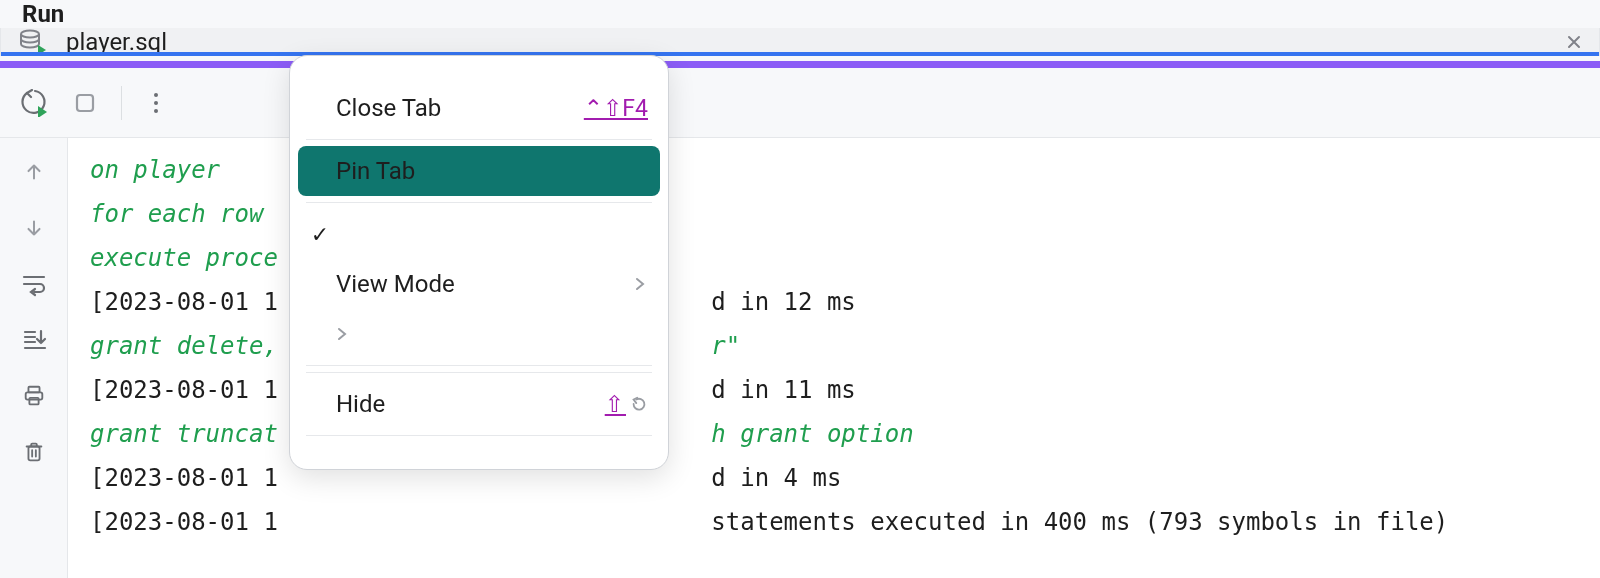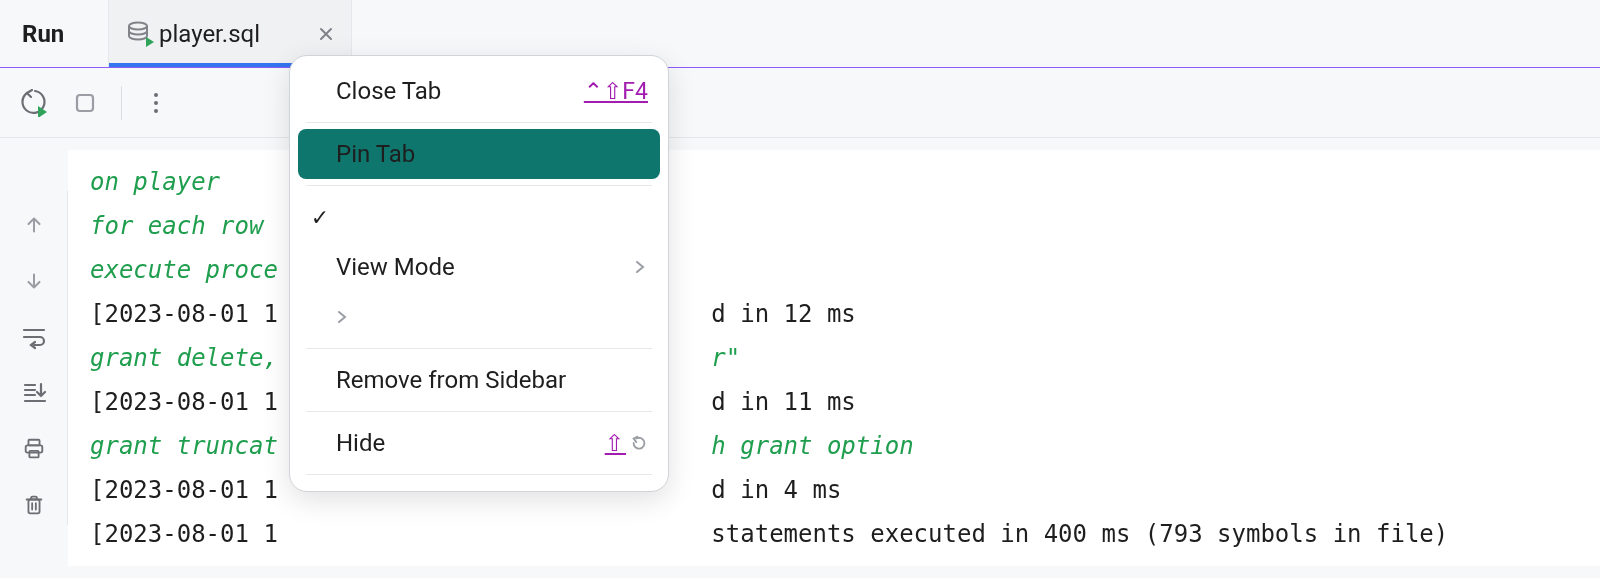--- a/index.html
+++ b/index.html
@@ -10,37 +10,38 @@
       height: 578px;
       overflow: hidden;
       position: relative;
       font-size: 22px;
       color: #1e1e1e;
     }
     .header-row {
       display: flex;
       height: 68px;
       align-items: stretch;
-      border-bottom: 1px solid #8b5cf6;
+      border-bottom: 7px solid #8b5cf6;
       background: #f7f8fa;
+      flex-direction: column;
     }
     .run-panel-label {
       width: 108px;
       display: flex;
       align-items: center;
       justify-content: flex-start;
       padding-left: 22px;
       font-weight: 700;
       font-size: 24px;
       color: #1e1e1e;
     }
     .tab {
       display: flex;
       align-items: center;
-      gap: 4px;
+      gap: 19px;
       padding: 0 18px 0 18px;
       background: #f0f1f3;
       border-left: 1px solid #e5e7ea;
       border-right: 1px solid #e5e7ea;
       min-width: 244px;
       position: relative;
     }
     .tab-stripe {
       position: absolute;
       left: 0; right: 0; bottom: 0;
@@ -82,21 +83,20 @@
       background: #dcdfe2;
       margin: 0 14px 0 6px;
     }
     .dots-vert {
       display:flex; flex-direction:column; gap:4px;
     }
     .dots-vert span { width:4px; height:4px; border-radius:50%; background:#6b6e73; }
     .body-row {
       display: flex;
       height: calc(578px - 68px - 70px);
-      align-items: center;
     }
     .left-tool-col {
       width: 68px;
       border-right: 1px solid #e5e7ea;
       background: #f7f8fa;
       display: flex;
       flex-direction: column;
       align-items: center;
       padding-top: 14px;
       gap: 16px;
@@ -121,21 +121,21 @@
     
     .ctx-menu {
       position: absolute;
       left: 289px;
       top: 55px;
       width: 380px;
       background: #ffffff;
       border: 1px solid #d0d3d8;
       border-radius: 18px;
       box-shadow: 0 8px 28px rgba(0,0,0,0.12);
-      padding: 10px 0;
+      padding: 27px 0;
       z-index: 10;
     }
     .ctx-item {
       display: flex;
       align-items: center;
       height: 50px;
       padding: 0 20px 0 16px;
       font-size: 24px;
       color: #1e1e1e;
       cursor: default;
@@ -304,25 +304,20 @@
   </div>
   <div class="ctx-item">
     <span class="check-col"></span>
     <span class="right-col">
       <svg class="chev" viewBox="0 0 16 16">
           <path d="M5 3 l6 5 -6 5" fill="none" stroke="#9a9da3" stroke-width="2" stroke-linecap="round"></path>
         </svg>
     </span>
   </div>
   <div class="ctx-sep"></div>
-  <div class="ctx-item">
-    <span class="check-col"></span>
-    <span class="label-col">Remove from Sidebar</span>
-    <span class="right-col"></span>
-  </div>
   <div class="ctx-sep"></div>
   <div class="ctx-item">
     <span class="check-col"></span>
     <span class="label-col">Hide</span>
     <span class="right-col">
       <span style="letter-spacing:2px;">⇧</span>
       <svg viewBox="0 0 20 20" width="18" height="18">
         <path d="M4 10 a6 6 0 1 0 3 -5" fill="none" stroke="#9a9da3" stroke-width="2" stroke-linecap="round"></path>
         <path d="M8 3 L4 5 L7 9" fill="none" stroke="#9a9da3" stroke-width="2" stroke-linecap="round"></path>
       </svg>

